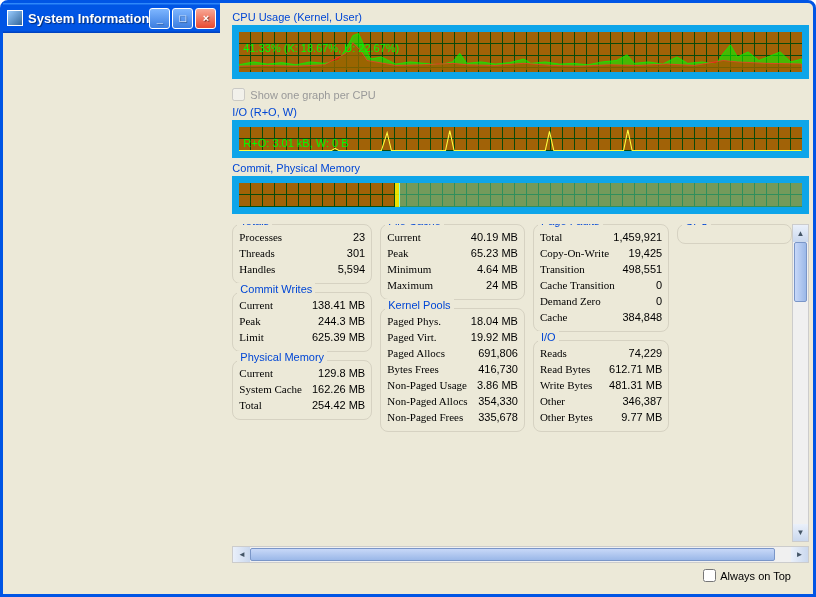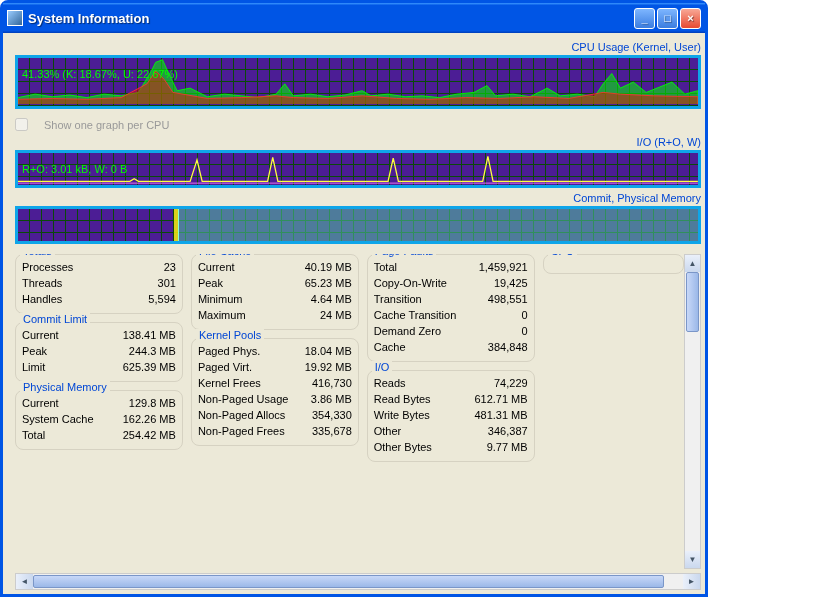--- a/index.html
+++ b/index.html
@@ -1,48 +1,48 @@
 <!DOCTYPE html>
 <html><head>
 <meta charset="utf-8">
 <style>
 * { margin: 0; padding: 0; box-sizing: border-box; }
 body { font-family: Tahoma, sans-serif; font-size: 11px; background: #fff; width: 816px; height: 597px; overflow: hidden; }
-.window { width: 708px; height: 597px; border: 3px solid #0055e5; border-radius: 8px 8px 0 0; background: #ece9d8; display: flex; flex-direction: column; }
+.window { width: 816px; height: 597px; border: 3px solid #0055e5; border-radius: 8px 8px 0 0; background: #ece9d8; display: flex; flex-direction: row; }
 .titlebar { height: 30px; background: linear-gradient(to bottom, #3a95ff 0%, #0055e5 8%, #0055e5 92%, #003db7 100%); display: flex; align-items: center; padding: 0 4px; color: #fff; font-weight: bold; font-size: 13px; text-shadow: 1px 1px 1px rgba(0,0,0,0.5); }
 .titlebar-icon { width: 16px; height: 16px; margin-right: 5px; background: linear-gradient(135deg,#9cf,#369); border: 1px solid #fff; }
 .title-controls { margin-left: auto; display: flex; gap: 2px; }
 .title-btn { width: 21px; height: 21px; border: 1px solid #fff; border-radius: 3px; background: linear-gradient(to bottom,#7eb6ff,#3b7de0); display: flex; align-items: center; justify-content: center; color: #fff; font-weight: bold; font-size: 11px; cursor: pointer; }
 .title-btn.close { background: linear-gradient(to bottom,#f8a896,#e74a31); }
 .content { flex: 1; padding: 8px 4px 4px 12px; overflow: hidden; display: flex; flex-direction: column; }
 .graph-section { margin-bottom: 4px; }
-.graph-label { color: #0046d5; font-size: 11px; margin-bottom: 2px; text-align: right; }
-.graph { background: #4c1d95; border: 3px solid #0ea5e9; height: 54px; position: relative; overflow: hidden; }
+.graph-label { color: #0046d5; font-size: 11px; margin-bottom: 2px; }
+.graph { background: #a16207; border: 7px solid #0ea5e9; height: 54px; position: relative; overflow: hidden; }
 .graph.small { height: 38px; }
 .graph-grid { position: absolute; inset: 0; background-image: repeating-linear-gradient(to right, transparent, transparent 11px, #0a4a0a 11px, #0a4a0a 12px), repeating-linear-gradient(to bottom, transparent, transparent 11px, #0a4a0a 11px, #0a4a0a 12px); }
 .graph-text { position: absolute; top: 10px; left: 4px; color: #00ff00; font-size: 11px; z-index: 3; }
 .graph-text .mem { color: #44ffff; }
 .graph svg { position: absolute; inset: 0; z-index: 2; }
-.checkbox-row { display: flex; align-items: center; gap: 16px; margin: 5px 0; color: #999; }
+.checkbox-row { display: flex; align-items: center; gap: 5px; margin: 5px 0; color: #999; }
 .checkbox-row input { width: 13px; height: 13px; }
 .mem-fill { position: absolute; left: 160px; top: 0; bottom: 0; right: 0; background: rgba(80,200,160,0.55); border-left: 1px solid #8fc; }
 .mem-fill2 { position: absolute; left: 156px; top: 0; bottom: 0; width: 4px; background: rgba(255,255,0,0.8); }
 .stats-area { flex: 1; position: relative; display: flex; overflow: hidden; margin-top: 6px; }
 .stats-scroll { flex: 1; overflow: hidden; display: flex; gap: 8px; }
 .vscroll { width: 17px; background: #f0f0f0; border: 1px solid #ccc; position: relative; }
 .vscroll-thumb { position: absolute; left: 1px; right: 1px; top: 17px; height: 60px; background: linear-gradient(to right,#c8d8f8,#9bb8e8); border: 1px solid #7a96c8; border-radius: 2px; }
 .vscroll-btn { position: absolute; left: 0; right: 0; height: 17px; background: linear-gradient(to bottom,#eaf0fa,#cad8ee); display: flex; align-items: center; justify-content: center; font-size: 8px; color: #456; }
 .vscroll-btn.top { top: 0; }
 .vscroll-btn.bottom { bottom: 0; }
 .col { display: flex; flex-direction: column; gap: 8px; }
 .groupbox { border: 1px solid #d6d2c2; border-radius: 8px; padding: 0 6px 6px 6px; position: relative; }
 .gb-title { color: #0046d5; font-size: 11px; background: #ece9d8; position: relative; top: -10px; display: inline-block; padding: 0 3px; margin-left: -2px; }
 .gb-body { margin-top: -8px; }
 .row { display: flex; justify-content: space-between; line-height: 16px; color: #000; }
-.row .label { white-space: nowrap; }
+.row .label { white-space: nowrap; font-family: Liberation Serif, serif; }
 .row .value { white-space: nowrap; text-align: right; padding-left: 10px; }
 .hscroll { height: 17px; background: #f0f0f0; border: 1px solid #ccc; margin-top: 4px; position: relative; }
 .hscroll-track { position: absolute; left: 17px; right: 17px; top: 0; bottom: 0; }
 .hscroll-thumb { position: absolute; left: 0; width: 97%; top: 1px; bottom: 1px; background: linear-gradient(to bottom,#c8d8f8,#9bb8e8); border: 1px solid #7a96c8; border-radius: 2px; }
 .hscroll-btn { position: absolute; top: 0; bottom: 0; width: 17px; background: linear-gradient(to right,#eaf0fa,#cad8ee); display: flex; align-items: center; justify-content: center; font-size: 8px; color: #456; }
 .hscroll-btn.left { left: 0; }
 .hscroll-btn.right { right: 0; }
 .footer { display: flex; justify-content: flex-end; align-items: center; padding: 6px 18px 8px 0; gap: 4px; }
 .footer input { width: 13px; height: 13px; }
 </style>
@@ -114,21 +114,21 @@
                   <span class="label">Threads</span>
                   <span class="value">301</span>
                 </div>
               <div class="row">
                   <span class="label">Handles</span>
                   <span class="value">5,594</span>
                 </div>
             </div>
           </div>
           <div class="groupbox">
-            <span class="gb-title">Commit Limit</span>
+            <span class="gb-title">Commit Writes</span>
             <div class="gb-body">
               <div class="row">
                   <span class="label">Current</span>
                   <span class="value">138.41 MB</span>
                 </div>
               <div class="row">
                   <span class="label">Peak</span>
                   <span class="value">244.3 MB</span>
                 </div>
               <div class="row">
@@ -183,21 +183,25 @@
             <div class="gb-body">
               <div class="row">
                   <span class="label">Paged Phys.</span>
                   <span class="value">18.04 MB</span>
                 </div>
               <div class="row">
                   <span class="label">Paged Virt.</span>
                   <span class="value">19.92 MB</span>
                 </div>
               <div class="row">
-                  <span class="label">Kernel Frees</span>
+                  <span class="label">Paged Allocs</span>
+                  <span class="value">691,806</span>
+                </div>
+              <div class="row">
+                  <span class="label">Bytes Frees</span>
                   <span class="value">416,730</span>
                 </div>
               <div class="row">
                   <span class="label">Non-Paged Usage</span>
                   <span class="value">3.86 MB</span>
                 </div>
               <div class="row">
                   <span class="label">Non-Paged Allocs</span>
                   <span class="value">354,330</span>
                 </div>
@@ -280,14 +284,18 @@
     </div>
 
     <div class="hscroll">
       <div class="hscroll-btn left">◄</div>
       <div class="hscroll-track">
           <div class="hscroll-thumb"></div>
         </div>
       <div class="hscroll-btn right">►</div>
     </div>
 
+    <div class="footer">
+      <input type="checkbox" style="">
+      <span>Always on Top</span>
+    </div>
   </div>
 </div>
 
 </body></html>

